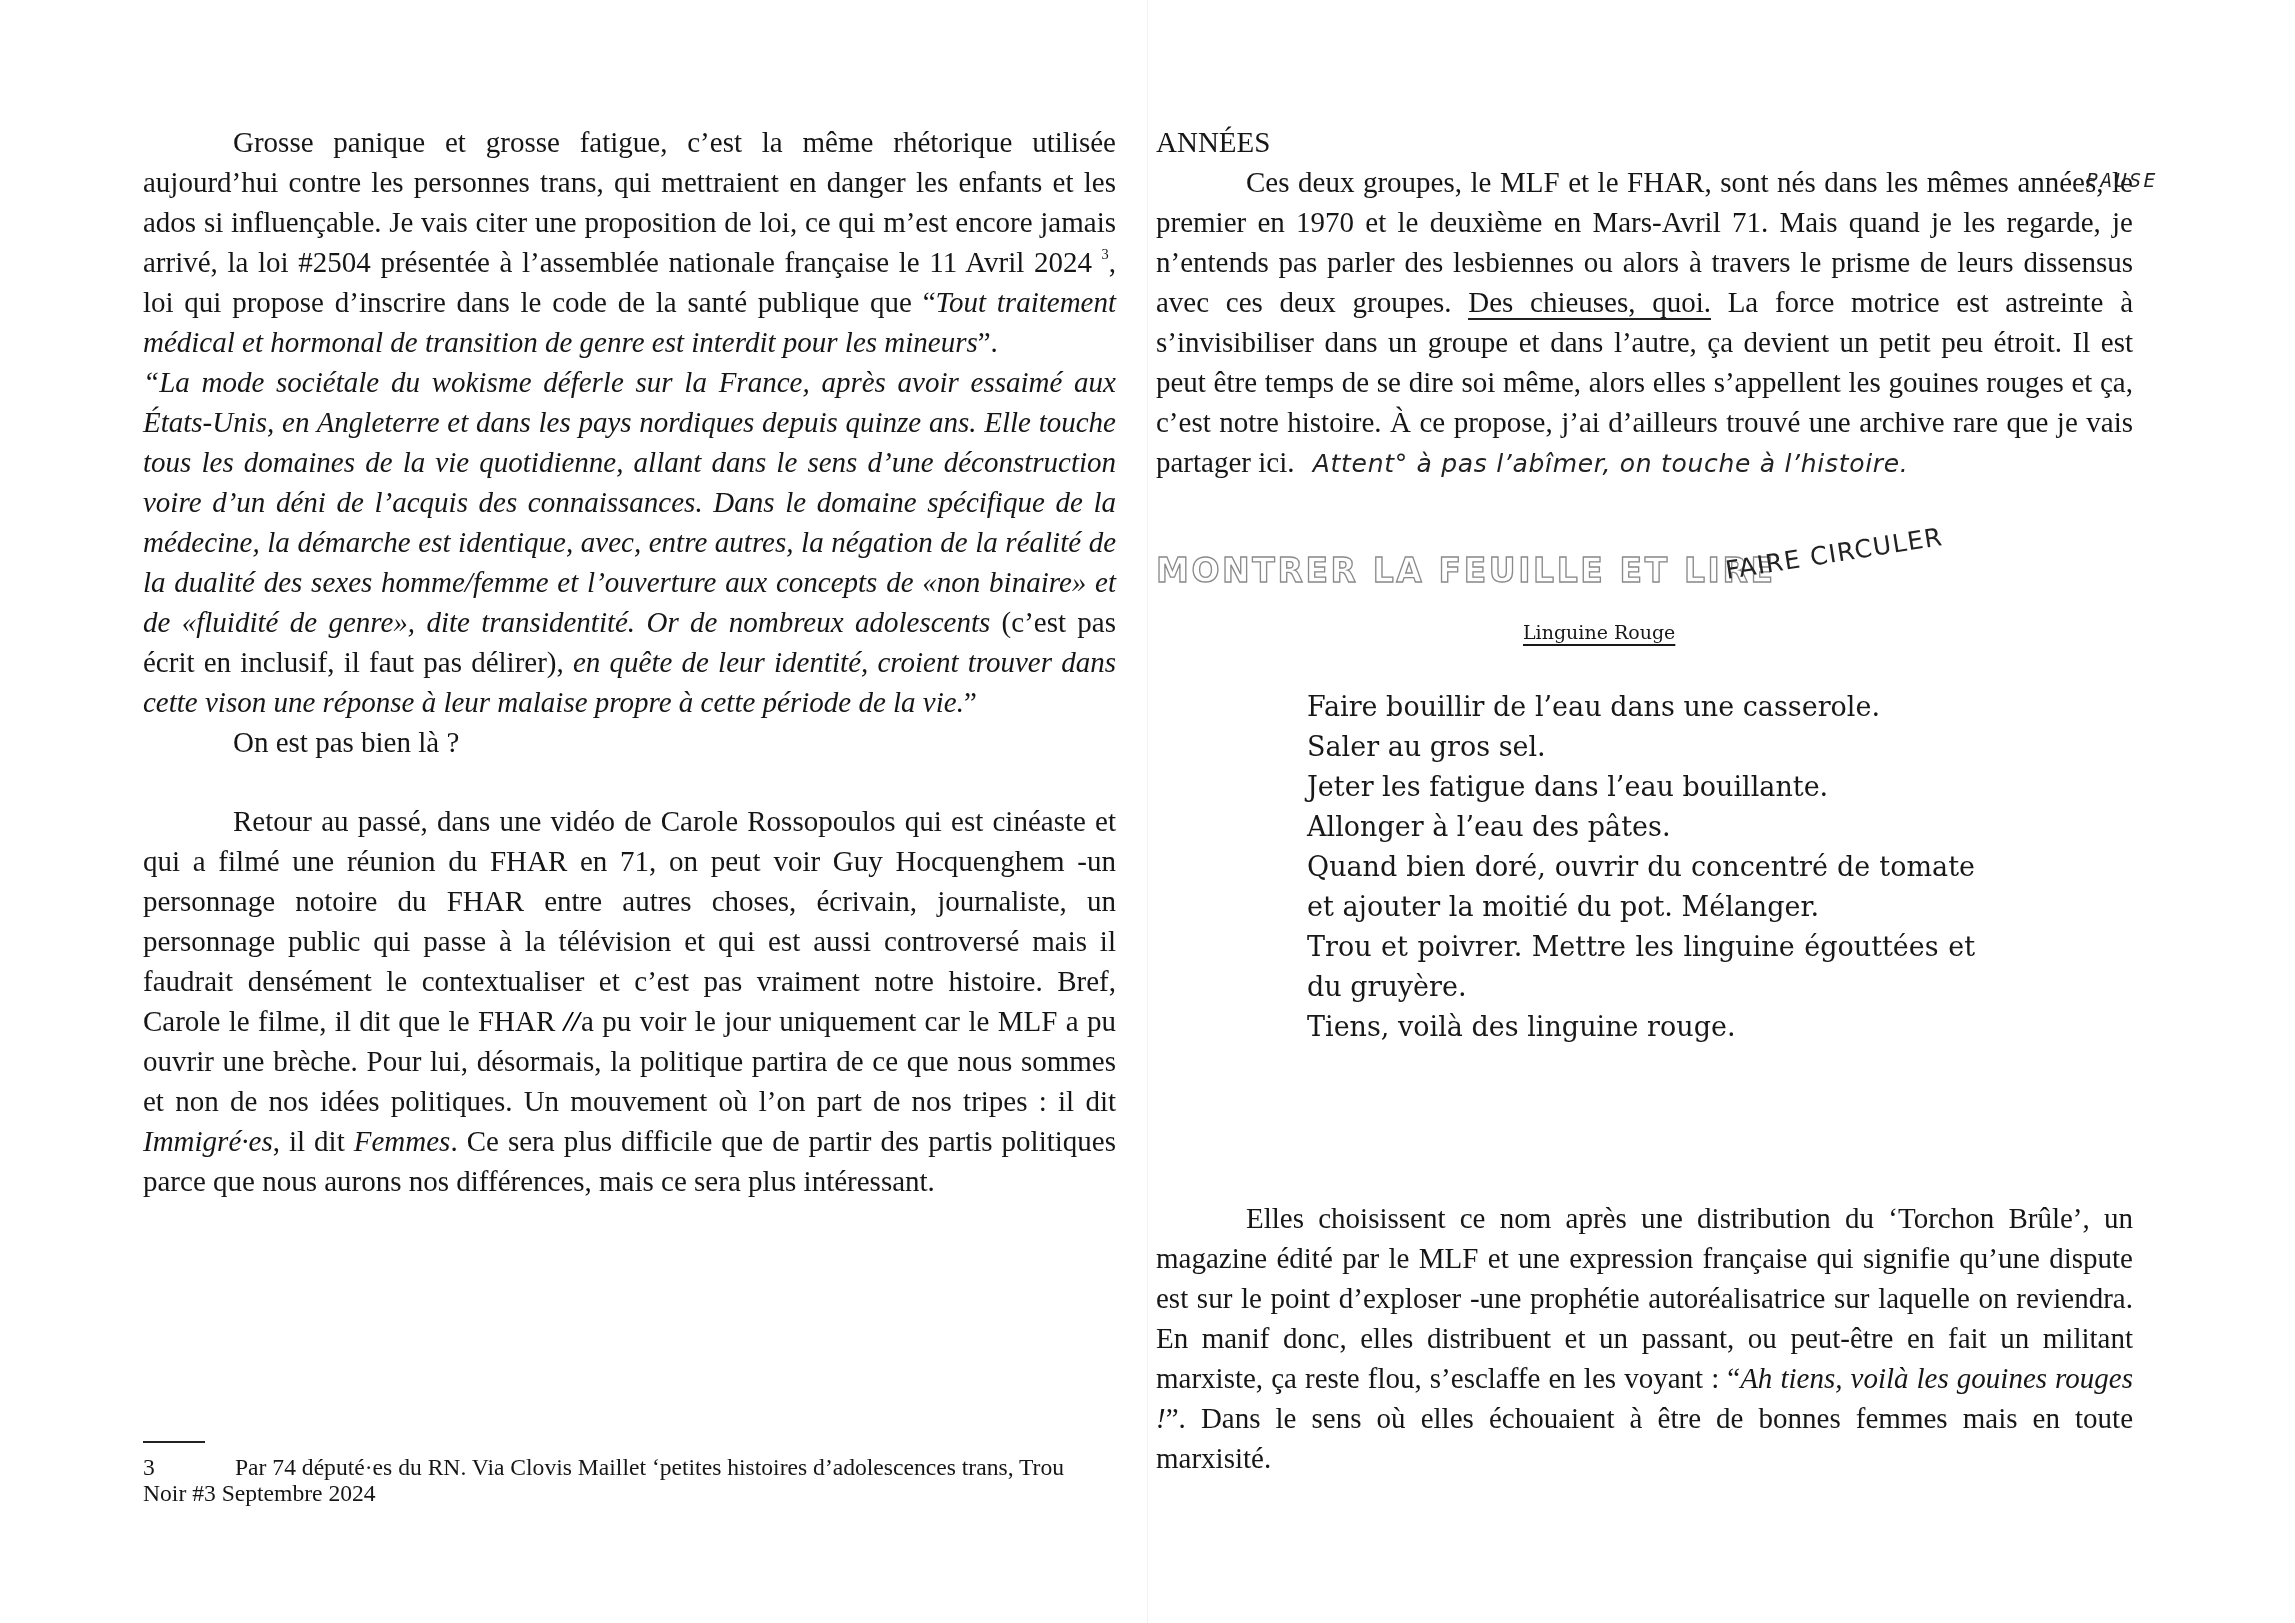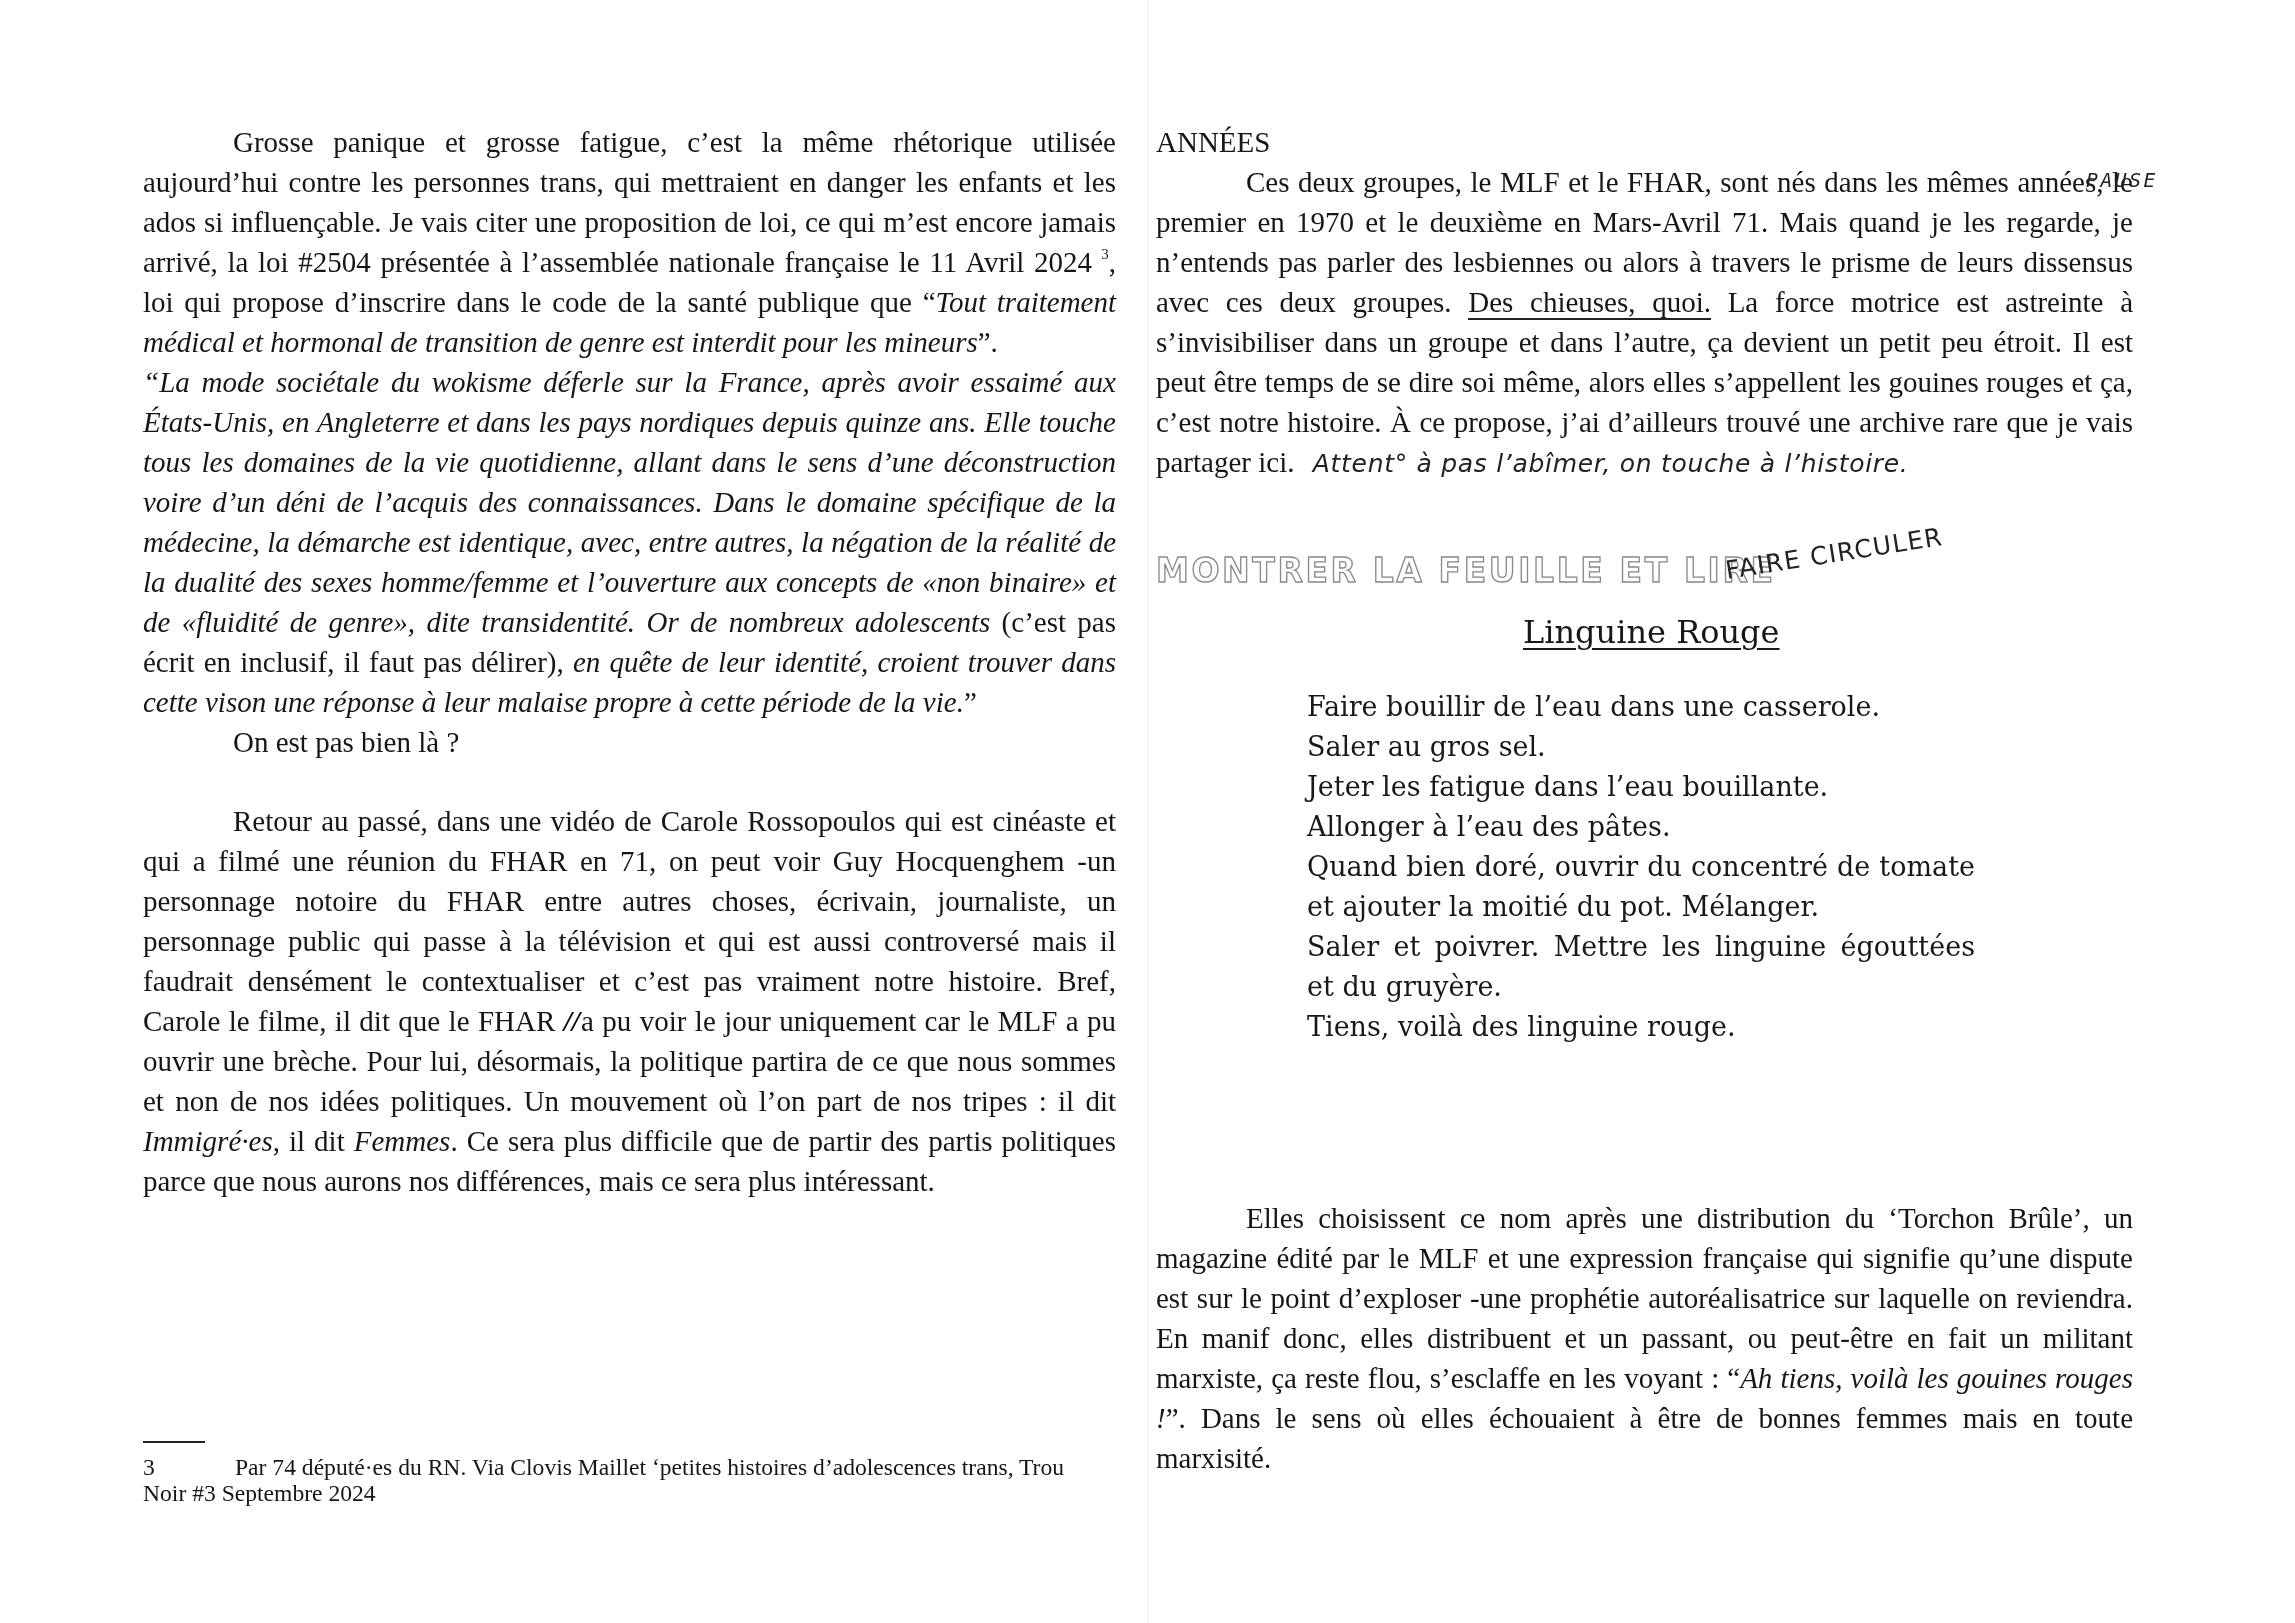--- a/index.html
+++ b/index.html
@@ -23,21 +23,21 @@
   .footnote .fn-num { display: inline-block; width: 92px; }
 
   .annot-hand { font-family: "DejaVu Sans Mono", monospace; font-style: italic; color: #222; }
   .pause { position: absolute; left: 967px; top: 169px; font-size: 19.6px; letter-spacing: 2.6px; }
   .hand-note { font-size: 25px; letter-spacing: 0.7px; margin-left: 18.3px; font-family: "DejaVu Sans", sans-serif; font-style: oblique; }
   .underlined-hand { border-bottom: 2.6px solid #222; padding-bottom: 0; }
 
   .bubble { position: absolute; left: 37px; top: 551px; font-family: "DejaVu Sans", sans-serif; font-weight: bold; font-size: 33px; letter-spacing: 2.6px; color: #ffffff; -webkit-text-stroke: 1.3px #8a8a8a; text-shadow: 0 0 0.7px #aaa; }
   .faire-circuler { position: absolute; left: 609px; top: 556px; font-family: "DejaVu Sans", sans-serif; font-size: 25px; transform: rotate(-9deg); transform-origin: left bottom; color: #222; letter-spacing: 1.3px; }
 
-  .recipe-title { position: absolute; left: 404px; top: 614px; font-family: "DejaVu Serif", serif; font-size: 32px; line-height: 37px; text-decoration: underline; text-underline-offset: 5.2px; text-decoration-thickness: 2px; color: #181818; }
+  .recipe-title { position: absolute; left: 404px; top: 614px; font-family: "DejaVu Serif", serif; font-size: 19px; line-height: 37px; text-decoration: underline; text-underline-offset: 5.2px; text-decoration-thickness: 2px; color: #181818; }
   .recipe { position: absolute; left: 188px; top: 687px; width: 668px; font-family: "DejaVu Serif", serif; font-size: 27px; line-height: 40px; color: #181818; text-align: justify; }
   .recipe p { margin: 0; }
 
   .col-right-2 { left: 37px; top: 1198px; width: 977px; }
 </style>
 </head>
 <body>
 
 <div class="gutter"></div>
 
@@ -67,21 +67,21 @@
   <div class="bubble">MONTRER LA FEUILLE ET LIRE</div>
   <div class="faire-circuler">FAIRE CIRCULER</div>
 
   <div class="recipe-title">Linguine Rouge</div>
   <div class="recipe">
     <p>Faire bouillir de l’eau dans une casserole.</p>
     <p>Saler au gros sel.</p>
     <p>Jeter les fatigue dans l’eau bouillante.</p>
     <p>Allonger à l’eau des pâtes.</p>
     <p>Quand bien doré, ouvrir du concentré de tomate et ajouter la moitié du pot. Mélanger.</p>
-    <p>Saler et poivrer. Mettre les linguine égouttées et du gruyère.</p>
+    <p>Trou et poivrer. Mettre les linguine égouttées et du gruyère.</p>
     <p>Tiens, voilà des linguine rouge.</p>
   </div>
 
   <div class="col col-right-2">
     <p class="indent"><span>Elles choisissent ce nom après une distribution du ‘Torchon Brûle’, un magazine édité par le MLF et une expression française qui signifie qu’une dispute est sur le point d’exploser -une prophétie autoréalisatrice sur laquelle on reviendra. En manif donc, elles distribuent et un passant, ou peut-être en fait un militant marxiste, ça reste flou, s’esclaffe en les voyant : “</span><span class="italic">Ah tiens, voilà les gouines rouges !</span><span>”. Dans le sens où elles échouaient à être de bonnes femmes mais en toute marxisité.</span></p>
   </div>
 </section>
 
 
 </body></html>

